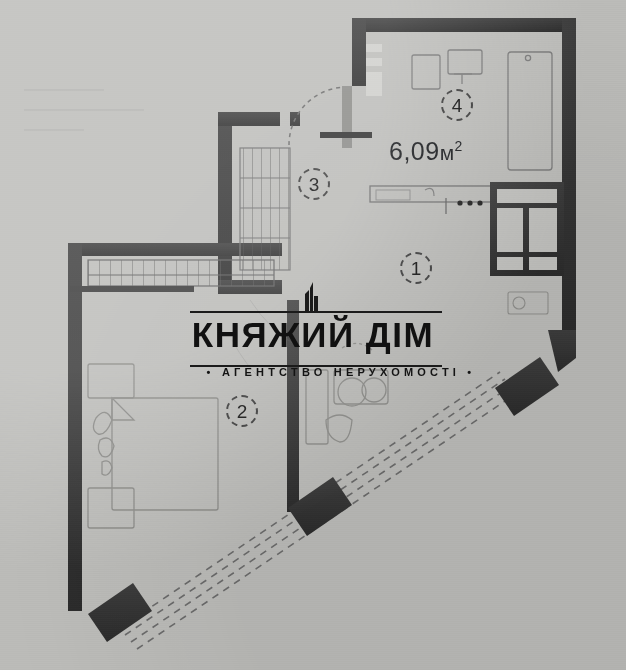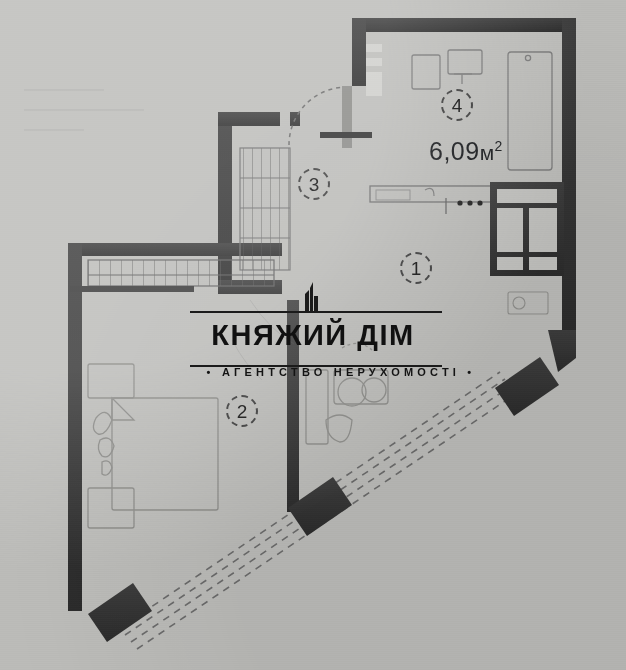--- a/index.html
+++ b/index.html
@@ -49,21 +49,21 @@
     top: 4px;
     width: 28px;
     height: 32px;
   }
   #wm-title {
     position: absolute;
     left: 0;
     top: 36px;
     width: 626px;
     text-align: center;
-    font-size: 29px;
+    font-size: 35px;
     font-weight: bold;
     letter-spacing: 1.5px;
     color: #111111;
     line-height: 46px;
     white-space: nowrap;
   }
   #wm-sub {
     position: absolute;
     left: 0;
     top: 90px;
@@ -86,21 +86,21 @@
   }
   .area-label sup {
     font-size: 14px;
     vertical-align: super;
     line-height: 0;
   }
   .unit { font-size: 21px; }
   #area-1 { left: 383px; top: 305px; }
   #area-2 { left: 125px; top: 343px; }
   #area-3 { left: 264px; top: 207px; }
-  #area-4 { left: 389px; top: 137px; margin-left: 40px; }
+  #area-4 { left: 389px; top: 137px; }
   
   .room-num {
     position: absolute;
     width: 32px;
     height: 32px;
     border: 2px dashed #3b3b3b;
     border-radius: 50%;
     color: #111111;
     font-size: 19px;
     font-weight: normal;

